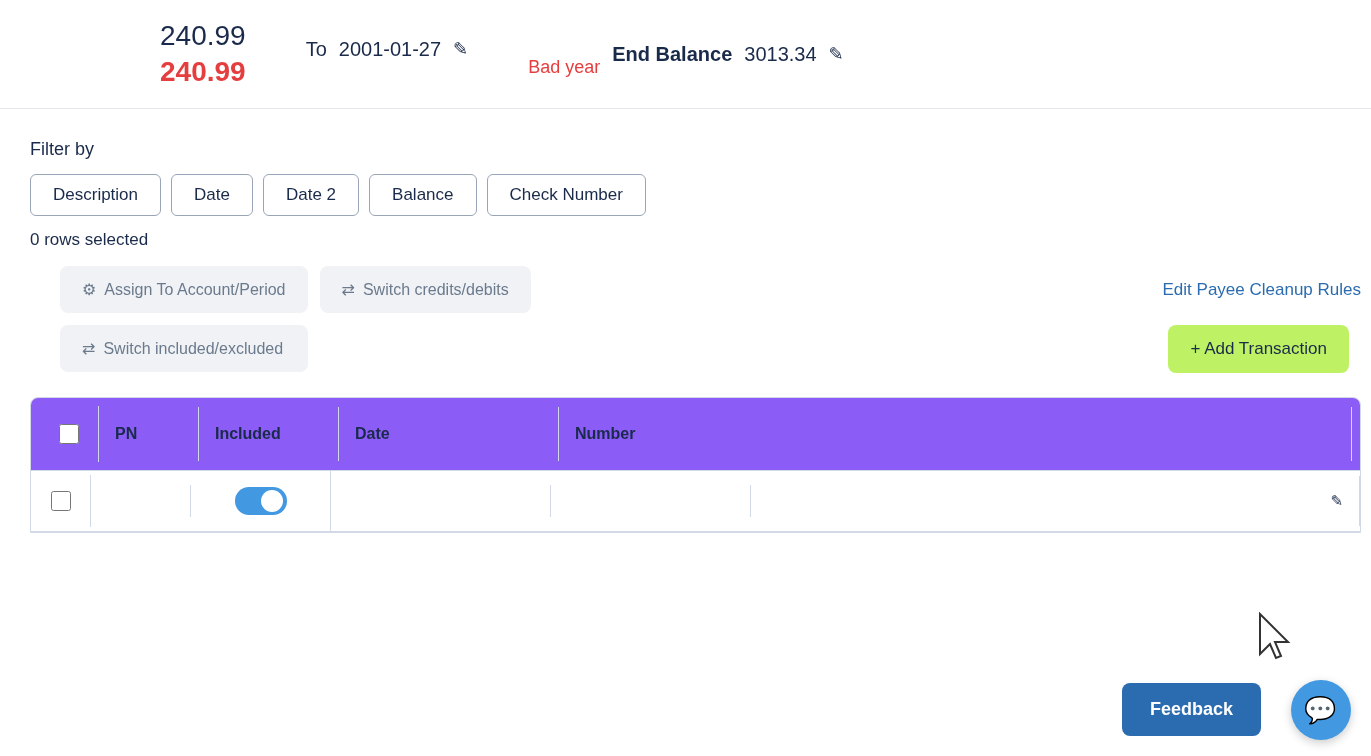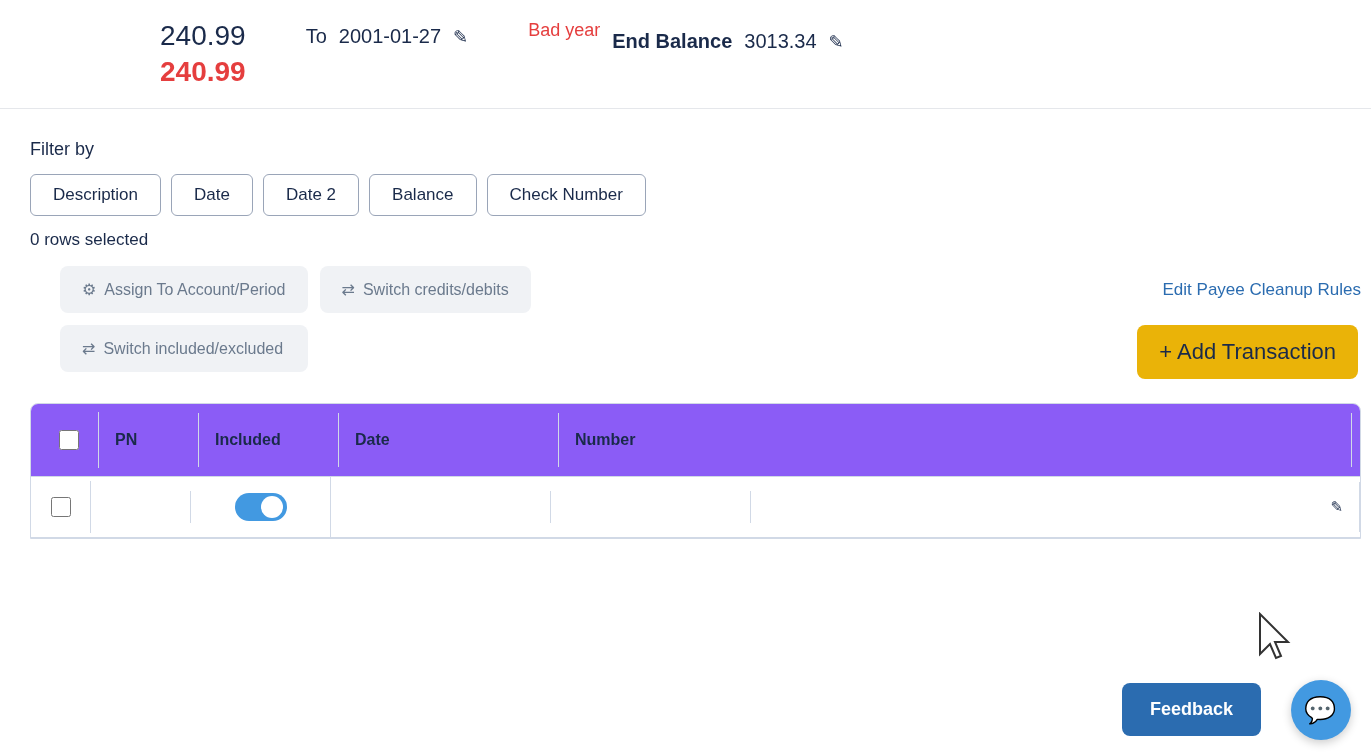--- a/index.html
+++ b/index.html
@@ -80,20 +80,21 @@
     .edit-icon {
       color: #1a2a4a;
       font-size: 18px;
       cursor: pointer;
     }
 
     .bad-year-text {
       color: #e53e3e;
       font-size: 18px;
       margin-left: 48px;
+      margin-top: 37px;
     }
 
     .end-balance-row {
       display: flex;
       align-items: center;
       gap: 12px;
       margin-top: 10px;
     }
 
     .end-balance-label {
@@ -177,35 +178,35 @@
       cursor: pointer;
       text-decoration: none;
       justify-self: end;
       align-self: center;
       grid-column: 3;
       grid-row: 1;
       padding-right: 10px;
     }
 
     .add-transaction-btn {
-      background: #eab308;
+      background: #bef264;
       border: none;
       border-radius: 8px;
       padding: 14px 22px;
-      font-size: 22px;
+      font-size: 17px;
       color: #1a2a4a;
       cursor: pointer;
       display: flex;
       align-items: center;
       gap: 8px;
       grid-column: 3;
       grid-row: 2;
       justify-self: end;
       white-space: nowrap;
-      margin-right: 13px;
+      margin-right: 22px;
     }
 
     .switch-included-btn {
       grid-column: 1;
       grid-row: 2;
     }
 
     
     .table-section {
       margin-top: 24px;

